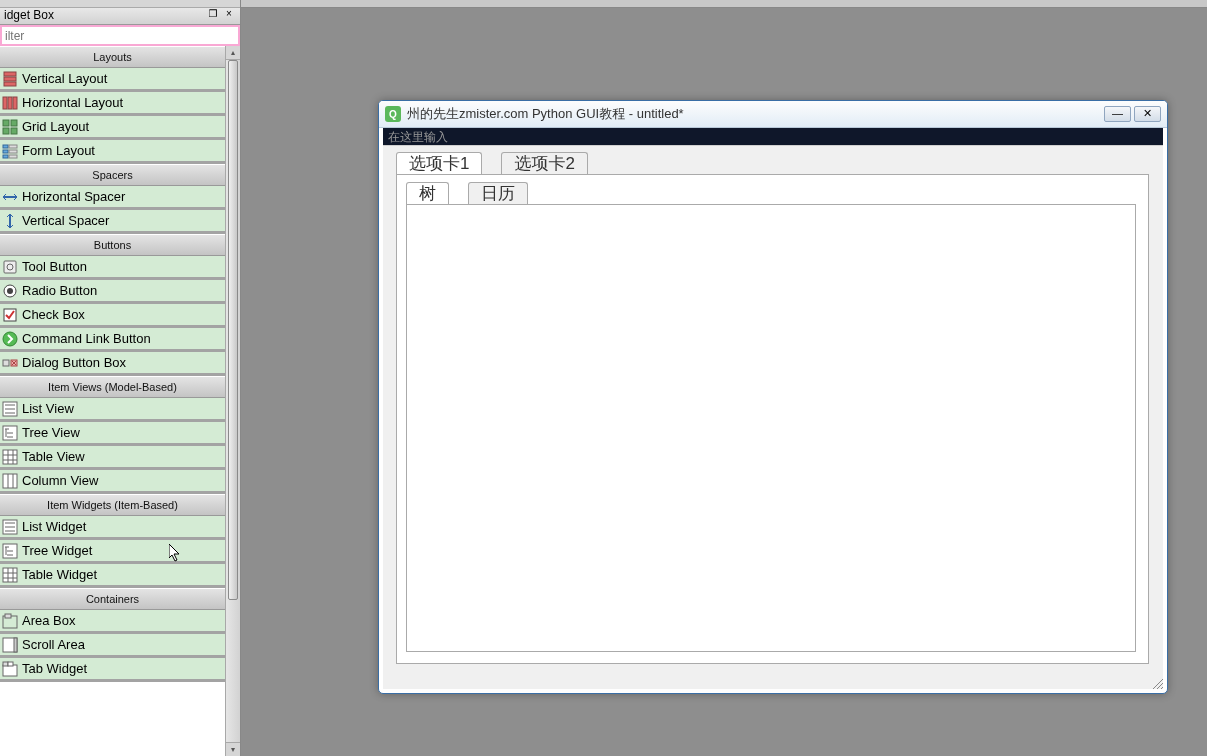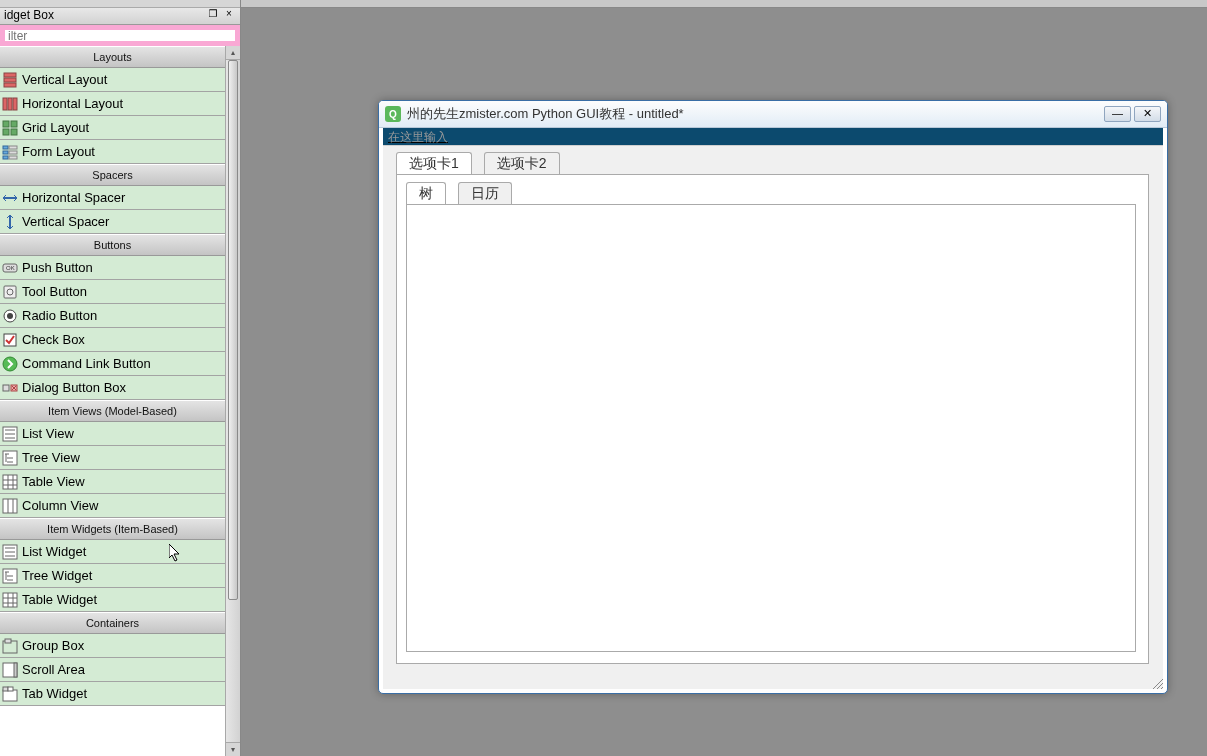--- a/index.html
+++ b/index.html
@@ -42,21 +42,21 @@
   width: 14px; height: 13px;
   text-align: center;
   line-height: 11px;
   margin-left: 2px;
   font-size: 10px;
   cursor: pointer;
 }
 .filter-input {
   width: 100%;
   height: 21px;
-  border: 5px solid #f9a8d4;
+  border: 2px solid #f9a8d4;
   background: #fff;
   padding: 0 3px;
   font-size: 12px;
   outline: none;
 }
 .scroll-area {
   position: relative;
   height: calc(756px - 8px - 17px - 21px);
   overflow: hidden;
 }
@@ -95,21 +95,21 @@
   border-top: 1px solid #fff;
   border-bottom: 1px solid #999;
   text-align: center;
   line-height: 21px;
   font-size: 11px;
   color: #111;
 }
 .widget-item {
   height: 24px;
   background: #d4ebd4;
-  border-bottom: 1px solid #a3a3a3;
+  border-bottom: 3px solid #a3a3a3;
   display: flex;
   align-items: center;
   padding-left: 2px;
   font-size: 13px;
   cursor: grab;
 }
 .widget-item .icon {
   width: 16px; height: 16px;
   margin-right: 4px;
   display: inline-flex;
@@ -164,22 +164,21 @@
   border: 1px solid #8fa5bf;
   border-radius: 2px;
   text-align: center;
   line-height: 12px;
   font-size: 11px;
   cursor: pointer;
 }
 .form-body {
   position: absolute;
   left: 4px; right: 4px; top: 27px; bottom: 4px;
-  background: #0c4a6e;
-  text-decoration: underline;
+  background: #0f172a;
 }
 .menubar-hint {
   height: 18px;
   color: #999;
   padding: 1px 5px;
   font-size: 12px;
   border-bottom: 1px solid #d0d0d0;
 }
 .form-grid {
   position: absolute;
@@ -197,22 +196,22 @@
   left: 13px; top: 6px;
   width: 753px; height: 512px;
 }
 .tab-bar { height: 22px; display: flex; }
 .tab {
   padding: 2px 12px;
   background: #f0f0f0;
   border: 1px solid #aaa;
   border-bottom: none;
   border-radius: 3px 3px 0 0;
-  margin-right: 12px;
-  font-size: 14px;
+  margin-right: 19px;
+  font-size: 17px;
   color: #333;
   line-height: 17px;
   cursor: pointer;
 }
 .tab.active {
   background: #fff;
   position: relative;
   z-index: 2;
 }
 .tab-page {
@@ -307,28 +306,20 @@
             <svg class="lico" viewBox="0 0 16 16">
               <use href="#ic-vspacer"></use>
             </svg>
           </span>
           <span>Vertical Spacer</span>
         </div>
         <div class="cat-header">Buttons</div>
         <div class="widget-item">
           <span class="icon">
             <svg class="lico" viewBox="0 0 16 16">
-              <use href="#ic-push"></use>
-            </svg>
-          </span>
-          <span>Push Button</span>
-        </div>
-        <div class="widget-item">
-          <span class="icon">
-            <svg class="lico" viewBox="0 0 16 16">
               <use href="#ic-tool"></use>
             </svg>
           </span>
           <span>Tool Button</span>
         </div>
         <div class="widget-item">
           <span class="icon">
             <svg class="lico" viewBox="0 0 16 16">
               <use href="#ic-radio"></use>
             </svg>
@@ -417,21 +408,21 @@
           </span>
           <span>Table Widget</span>
         </div>
         <div class="cat-header">Containers</div>
         <div class="widget-item">
           <span class="icon">
             <svg class="lico" viewBox="0 0 16 16">
               <use href="#ic-group"></use>
             </svg>
           </span>
-          <span>Group Box</span>
+          <span>Area Box</span>
         </div>
         <div class="widget-item">
           <span class="icon">
             <svg class="lico" viewBox="0 0 16 16">
               <use href="#ic-scroll"></use>
             </svg>
           </span>
           <span>Scroll Area</span>
         </div>
         <div class="widget-item">

